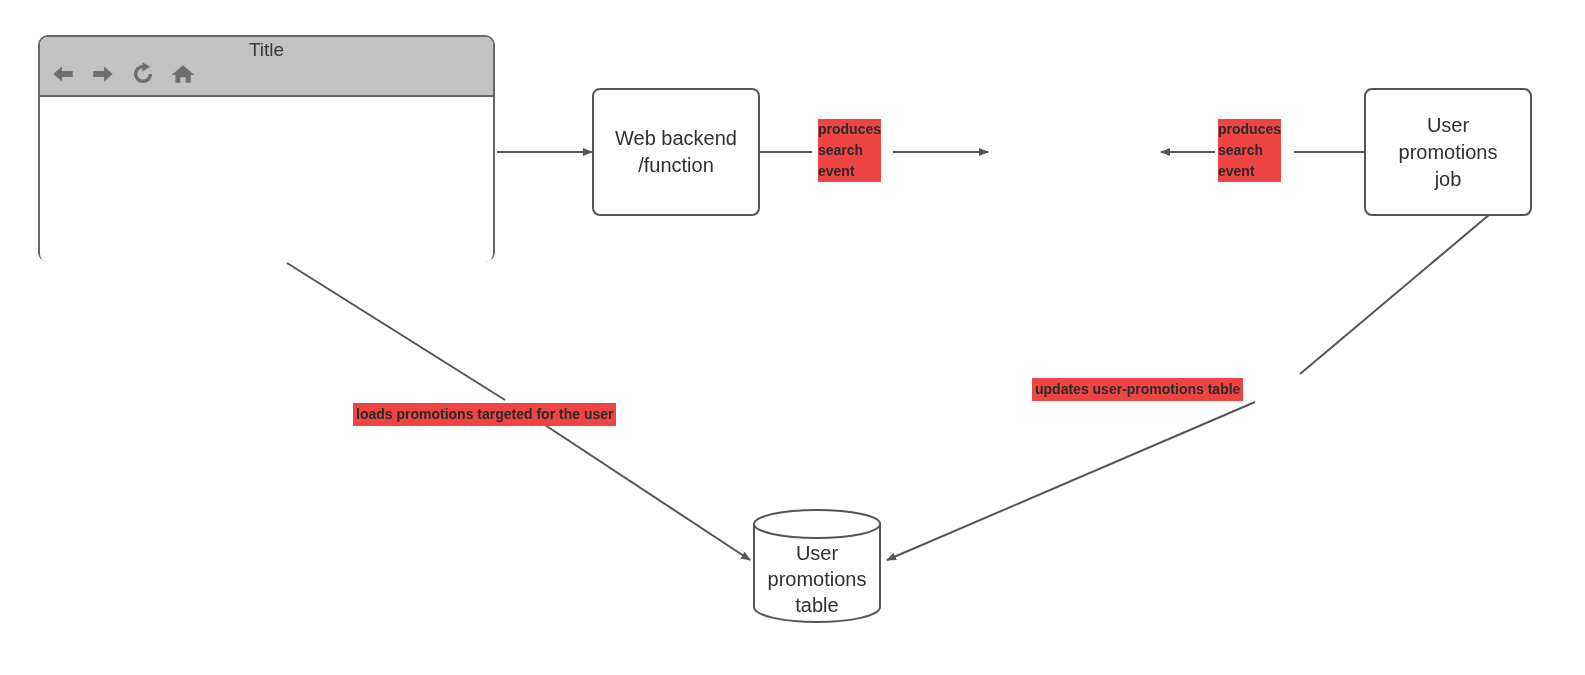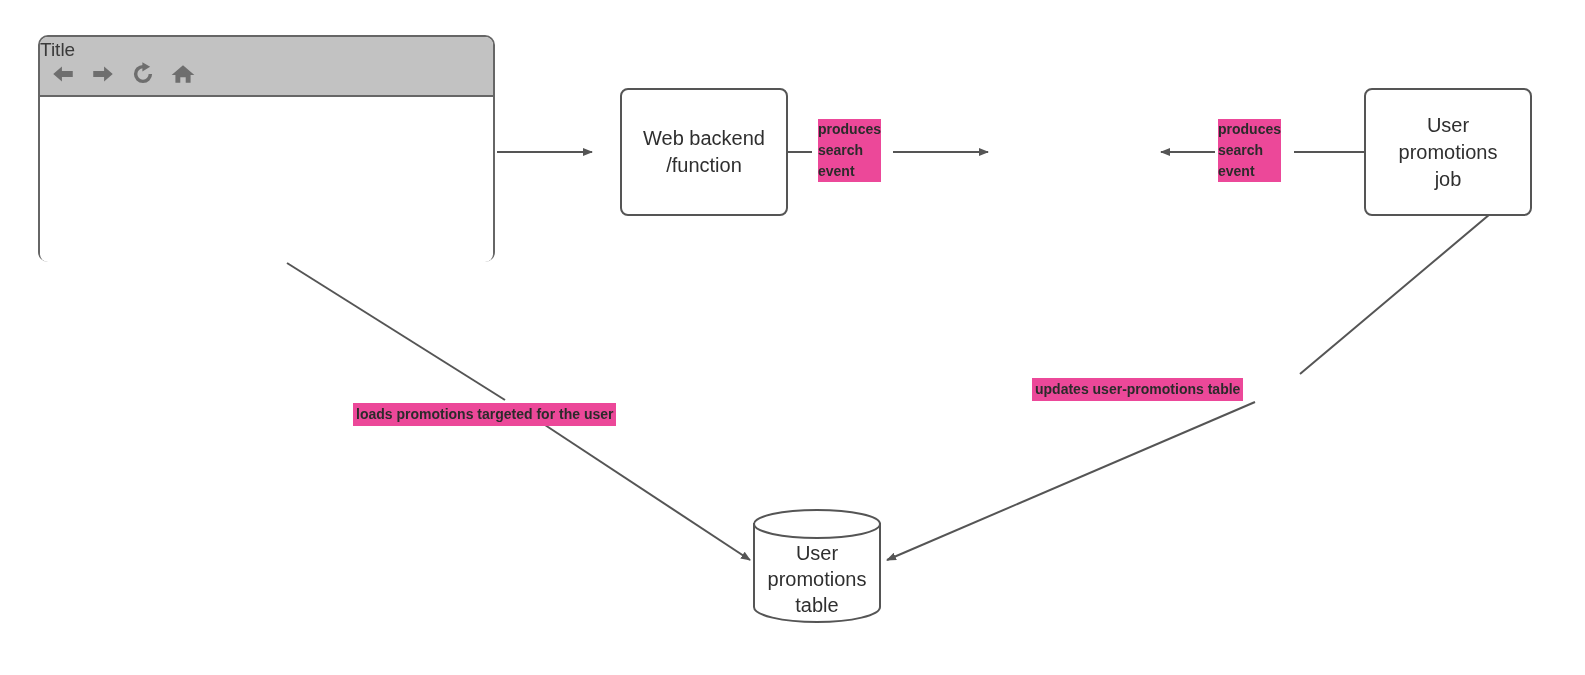--- a/index.html
+++ b/index.html
@@ -44,20 +44,21 @@
     box-sizing: border-box;
     background: #c2c2c2;
     border-bottom: 2px solid #666666;
     border-radius: 8px 8px 0 0;
   }
   .browser-title {
     position: absolute;
     left: 0;
     top: 1px;
     width: 100%;
+    text-align: center;
     font-size: 19px;
     color: #3a3a3a;
     line-height: 24px;
   }
   .toolbar-icons {
     position: absolute;
     left: 10px;
     top: 24px;
     display: flex;
     align-items: center;
@@ -138,21 +139,21 @@
     white-space: pre-line;
   }
   
   .edge-label {
     position: absolute;
     font-size: 14px;
     font-weight: bold;
     color: #2b2b2b;
     line-height: 21px;
     white-space: pre-line;
-    background: #ec4899;
+    background: #ef4444;
   }
   .edge-label.single {
     padding: 1px 3px;
   }
 </style>
 </head>
 <body>
 
 <div id="canvas">
 
@@ -193,21 +194,21 @@
           <path d="M11.4 1.2 L18.6 5.4 L11.4 9.6 Z" fill="#6e6e6e"></path>
         </svg>
         <svg class="tb-icon" viewBox="0 0 24 24" xmlns="http://www.w3.org/2000/svg">
           <path d="M12 4 L22.5 13 L19 13 L19 20 L14.5 20 L14.5 15 L9.5 15 L9.5 20 L5 20 L5 13 L1.5 13 Z" fill="#6e6e6e"></path>
         </svg>
       </div>
     </div>
     <div class="browser-content"></div>
   </div>
 
-  <div class="node-box" style="left:592px; top:88px; width:168px; height:128px;margin-left:28px;">
+  <div class="node-box" style="left:592px; top:88px; width:168px; height:128px;">
     <span>Web backend
 /function</span>
   </div>
 
 
   <div class="node-box" style="left:1364px; top:88px; width:168px; height:128px;">
     <span>User
 promotions
 job</span>
   </div>

